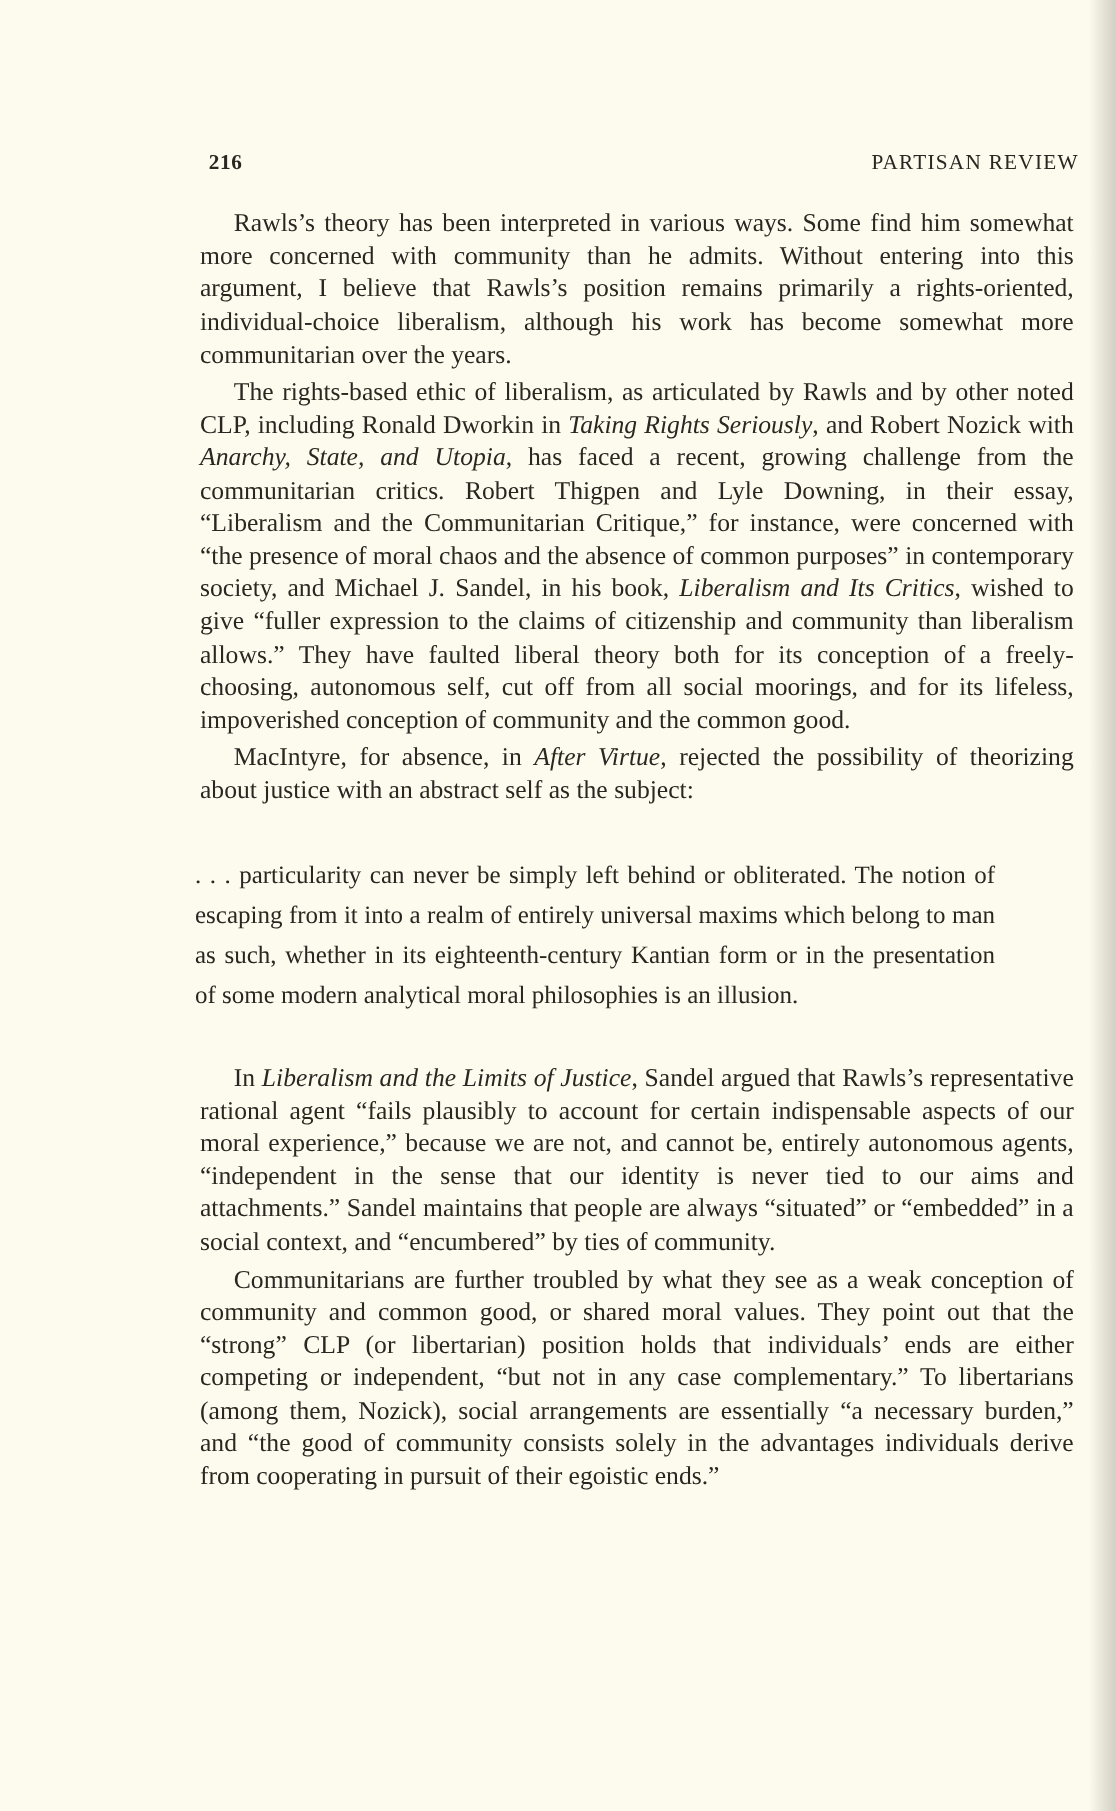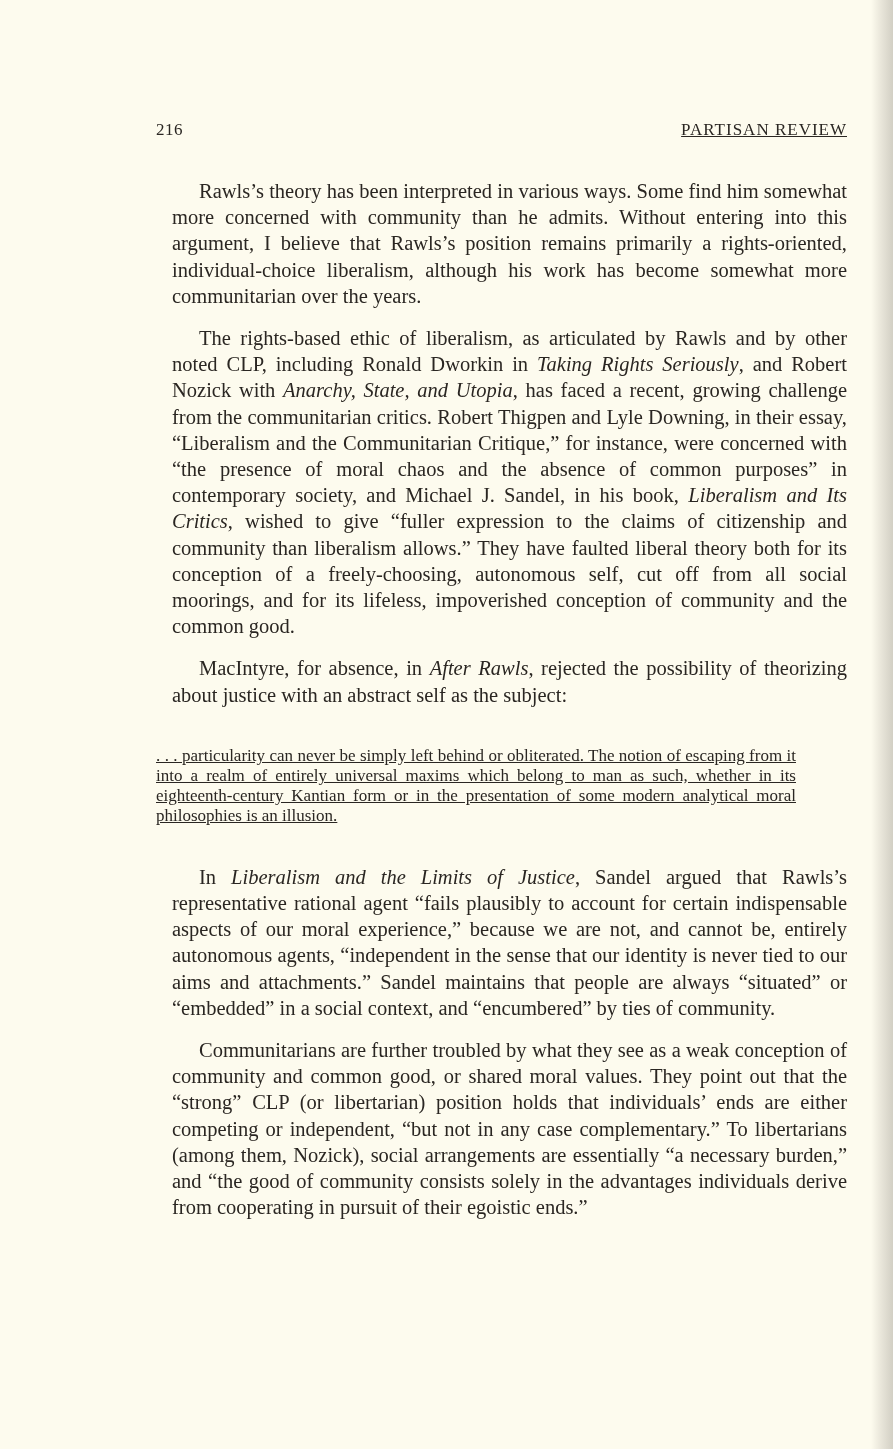--- a/index.html
+++ b/index.html
@@ -27,75 +27,74 @@
       position: absolute;
       top: 120px;
       left: 156px;
       width: 707px;
       height: 24px;
       font-size: 17px;
       letter-spacing: 0.5px;
     }
     .page-number {
       position: absolute;
-      left: 0;
+      left: 11px;
       top: 0;
+      font-weight: bold;
     }
     .journal-title {
       position: absolute;
-      right: 16px;
+      right: 0;
       top: 0;
       letter-spacing: 1px;
-      text-decoration: underline;
     }
     .body-text {
       position: absolute;
       top: 162px;
       left: 156px;
       width: 707px;
       font-size: 20.5px;
       line-height: 26.2px;
     }
     .para {
-      margin: 16px;
+      margin: 4px;
       text-align: justify;
       text-indent: 27px;
       hyphens: manual;
     }
     .para em {
       font-style: italic;
     }
     .block-quote {
       margin: 38px 0 38px 0;
       padding-left: 0;
-      font-size: 17px;
-      line-height: 20px;
+      font-size: 20px;
+      line-height: 32px;
       text-align: justify;
       width: 640px;
-      text-decoration: underline;
     }
     .block-quote p {
       margin: 0;
     }
   </style>
 </head>
 <body>
 
 <div class="page-edge"></div>
 
 <div class="running-head">
   <span class="page-number">216</span>
   <span class="journal-title">PARTISAN REVIEW</span>
 </div>
 
 <div class="body-text">
   <div id="paras-before">
       <p class="para"><span>Rawls’s theory has been interpreted in various ways. Some find him somewhat more concerned with community than he admits. Without entering into this argument, I believe that Rawls’s position remains primarily a rights-oriented, individual-choice liberalism, although his work has become somewhat more communitarian over the years.</span></p>
       <p class="para"><span>The rights-based ethic of liberalism, as articulated by Rawls and by other noted CLP, including Ronald Dworkin in </span><em>Taking Rights Seriously</em><span>, and Robert Nozick with </span><em>Anarchy, State, and Utopia</em><span>, has faced a recent, growing challenge from the communitarian critics. Robert Thigpen and Lyle Downing, in their essay, “Liberalism and the Communitarian Critique,” for instance, were concerned with “the presence of moral chaos and the absence of common purposes” in contemporary society, and Michael J. Sandel, in his book, </span><em>Liberalism and Its Critics</em><span>, wished to give “fuller expression to the claims of citizenship and community than liberalism allows.” They have faulted liberal theory both for its conception of a freely-choosing, autonomous self, cut off from all social moorings, and for its lifeless, impoverished conception of community and the common good.</span></p>
-      <p class="para"><span>MacIntyre, for absence, in </span><em>After Rawls</em><span>, rejected the possibility of theorizing about justice with an abstract self as the subject:</span></p>
+      <p class="para"><span>MacIntyre, for absence, in </span><em>After Virtue</em><span>, rejected the possibility of theorizing about justice with an abstract self as the subject:</span></p>
     </div>
   <div class="block-quote">
     <p>. . . particularity can never be simply left behind or obliterated. The notion of escaping from it into a realm of entirely universal maxims which belong to man as such, whether in its eighteenth-century Kantian form or in the presentation of some modern analytical moral philosophies is an illusion.</p>
   </div>
   <div id="paras-after">
       <p class="para"><span>In </span><em>Liberalism and the Limits of Justice</em><span>, Sandel argued that Rawls’s representative rational agent “fails plausibly to account for certain indispensable aspects of our moral experience,” because we are not, and cannot be, entirely autonomous agents, “independent in the sense that our identity is never tied to our aims and attachments.” Sandel maintains that people are always “situated” or “embedded” in a social context, and “encumbered” by ties of community.</span></p>
       <p class="para"><span>Communitarians are further troubled by what they see as a weak conception of community and common good, or shared moral values. They point out that the “strong” CLP (or libertarian) position holds that individuals’ ends are either competing or independent, “but not in any case complementary.” To libertarians (among them, Nozick), social arrangements are essentially “a necessary burden,” and “the good of community consists solely in the advantages individuals derive from cooperating in pursuit of their egoistic ends.”</span></p>
     </div>
 </div>
 

